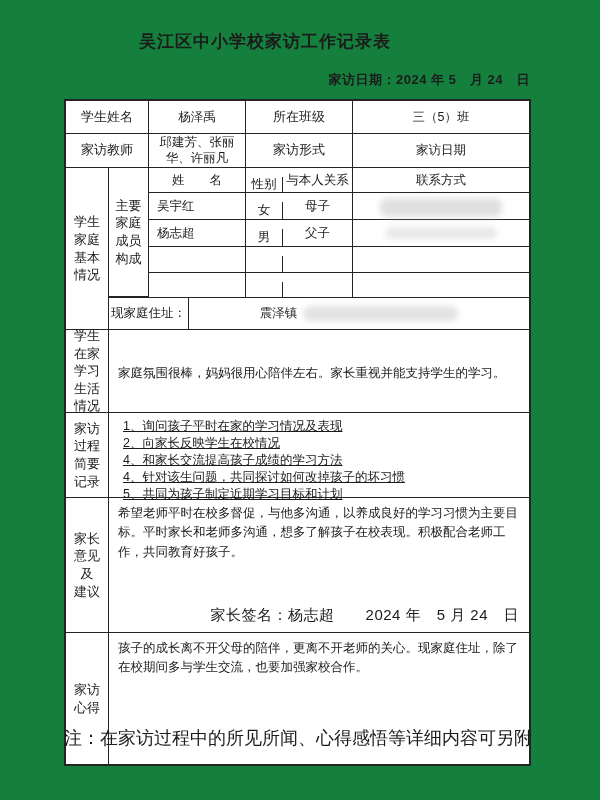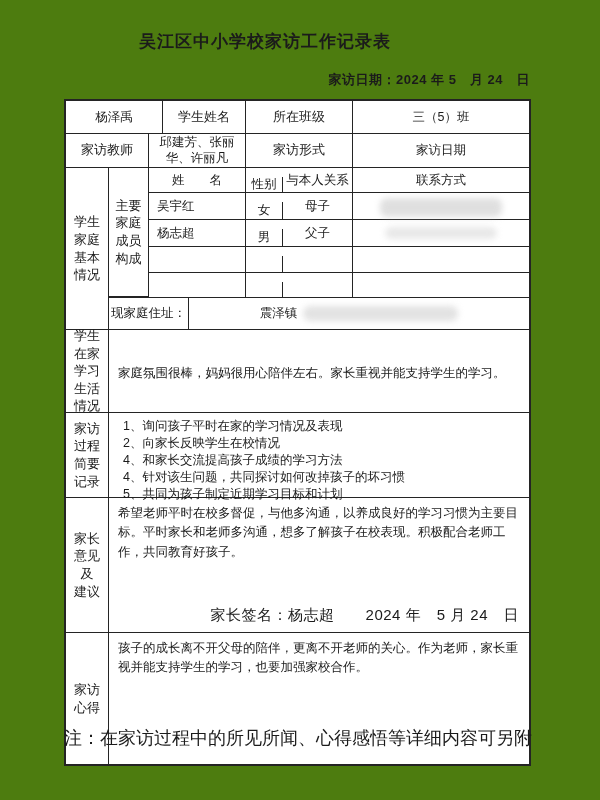--- a/index.html
+++ b/index.html
@@ -1,21 +1,21 @@
 <!DOCTYPE html>
 <html><head>
 <meta charset="utf-8">
 <style>
   * { box-sizing: border-box; margin: 0; padding: 0; }
   html, body { background: #ffffff; }
   .page {
     position: relative;
     width: 600px;
     height: 800px;
-    background: #4d7c0f;
+    background: #15803d;
     font-family: "Liberation Sans", sans-serif;
     color: #1b1b1b;
     overflow: hidden;
   }
   .title {
     position: absolute;
     top: 30px;
     left: 0;
     width: 530px;
     text-align: center;
@@ -107,22 +107,22 @@
 <body>
 
 <div class="page">
 
   <div class="title">吴江区中小学校家访工作记录表</div>
   <div class="dateline">家访日期：2024 年 5　月 24　日</div>
 
   <div class="tbl">
 
     <div class="row h33">
+      <div class="cell w83 lbl">学生姓名</div>
       <div class="cell w97">杨泽禹</div>
-      <div class="cell w83 lbl">学生姓名</div>
       <div class="cell w107 lbl">所在班级</div>
       <div class="cell f1 nr">三（5）班</div>
     </div>
 
     <div class="row h34">
       <div class="cell w83 lbl">家访教师</div>
       <div class="cell w97 teacher-cell">邱建芳、张丽华、许丽凡</div>
       <div class="cell w107 lbl">家访形式</div>
       <div class="cell f1 nr">家访日期</div>
     </div>
@@ -194,21 +194,21 @@
 生活
 情况</div>
       <div class="cell f1 nr content vcenter">家庭氛围很棒，妈妈很用心陪伴左右。家长重视并能支持学生的学习。</div>
     </div>
 
     <div class="row h85">
       <div class="cell w43 lbl pre">家访
 过程
 简要
 记录</div>
-      <div class="cell f1 nr content items" style="flex-direction:column; align-items:flex-start; justify-content:flex-start;">
+      <div class="cell f1 nr content items" style="flex-direction:column; align-items:flex-start; justify-content:flex-start;text-decoration:underline;">
         <div>1、询问孩子平时在家的学习情况及表现</div>
         <div>2、向家长反映学生在校情况</div>
         <div>4、和家长交流提高孩子成绩的学习方法</div>
         <div>4、针对该生问题，共同探讨如何改掉孩子的坏习惯</div>
         <div>5、共同为孩子制定近期学习目标和计划</div>
       </div>
     </div>
 
     <div class="row h135">
       <div class="cell w43 lbl pre">家长
@@ -217,20 +217,20 @@
 建议</div>
       <div class="cell f1 nr content">
         <div>希望老师平时在校多督促，与他多沟通，以养成良好的学习习惯为主要目标。平时家长和老师多沟通，想多了解孩子在校表现。积极配合老师工作，共同教育好孩子。</div>
         <div class="sig">家长签名：杨志超　　2024 年　5 月 24　日</div>
       </div>
     </div>
 
     <div class="row h131">
       <div class="cell w43 lbl pre nb">家访
 心得</div>
-      <div class="cell f1 nr nb content">孩子的成长离不开父母的陪伴，更离不开老师的关心。作为老师，家长重视并能支持学生的学习，也要加强家校合作。</div>
+      <div class="cell f1 nr nb content">孩子的成长离不开父母的陪伴，更离不开老师的关心。现家庭住址，除了在校期间多与学生交流，也要加强家校合作。</div>
     </div>
 
   </div>
 
   <div class="note">注：在家访过程中的所见所闻、心得感悟等详细内容可另附</div>
 
 </div>
 
 </body></html>

